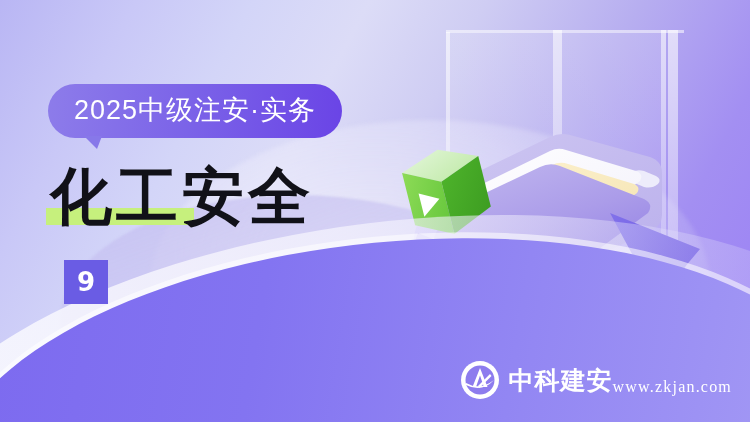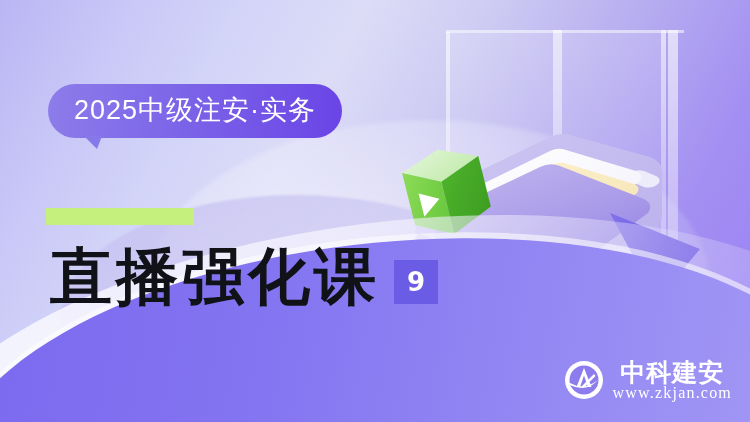--- a/index.html
+++ b/index.html
@@ -210,21 +210,21 @@
   .logo {
     position: absolute;
     right: 18px;
     bottom: 22px;
     display: flex;
     align-items: center;
     gap: 9px;
   }
   .logo-mark { width: 40px; height: 40px; flex: 0 0 40px; }
   .logo-mark svg { display:block; width:40px; height:40px; }
-  .logo-texts { display: flex; flex-direction: column; align-items: center; }
+  .logo-texts { display: flex; flex-direction: row; align-items: flex-end; }
   .logo-name {
     color: #ffffff;
     font-size: 25px;
     line-height: 27px;
     font-weight: 700;
     letter-spacing: 1px;
     font-family: "DejaVu Sans", "Liberation Sans", sans-serif;
   }
   .logo-url {
     color: #ffffff;
@@ -342,23 +342,23 @@
   <div class="pill-wrap">
     <div class="pill">
       <span>2025中级注安·实务</span>
       <span class="pill-tail"></span>
     </div>
   </div>
 
   <div class="title-block">
     <div class="title-row">
       <span class="hl-bar"></span>
+      <span class="title-text">化工安全</span>
     </div>
     <div class="title-row">
-      <span class="title-text">直播强化课</span>
       <span class="ep-badge">9</span>
     </div>
   </div>
 
   <div class="logo">
     <span class="logo-mark">
       <svg viewBox="0 0 40 40" xmlns="http://www.w3.org/2000/svg">
         <circle cx="20" cy="20" r="19" fill="#ffffff"></circle>
         <circle cx="20" cy="20" r="14.5" fill="#8d7cee"></circle>
         <path d="M 20 8 L 27.5 27 L 24 27 L 20 15.5 L 16 27 L 12.5 27 Z" fill="#ffffff"></path>

